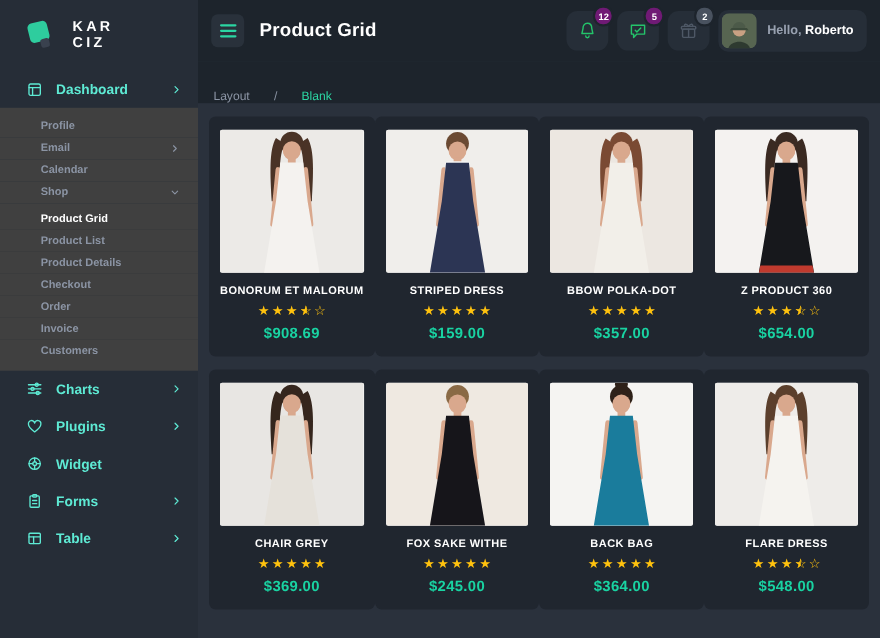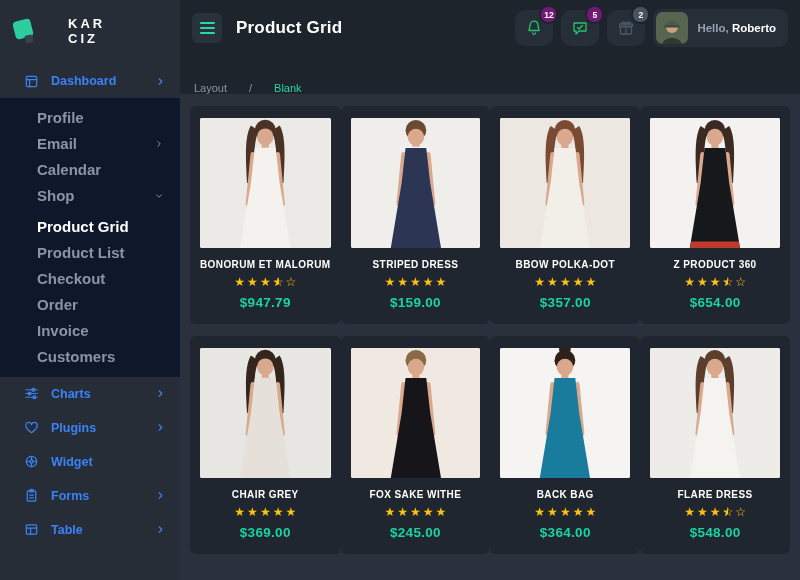--- a/index.html
+++ b/index.html
@@ -6,39 +6,39 @@
   body{
     width:800px;height:580px;overflow:hidden;
     font-family:"Liberation Sans","DejaVu Sans",sans-serif;
     background:#2a313c;color:#fff;
     -webkit-font-smoothing:antialiased;
   }
   .app{display:flex;width:800px;height:580px;}
 
   
   .sidebar{width:180px;min-width:180px;background:#262d37;display:flex;flex-direction:column;overflow:hidden;}
-  .brand{height:64px;display:flex;align-items:center;padding-left:14px;gap:28px;}
+  .brand{height:64px;display:flex;align-items:center;padding-left:26px;gap:14px;}
   .brand-mark{position:relative;width:26px;height:28px;}
   .sq-teal{position:absolute;left:0;top:2px;width:18px;height:18px;background:#2ecd9e;border-radius:4px;transform:rotate(-14deg);}
   .sq-dark{position:absolute;left:11px;top:17px;width:8px;height:8px;background:#39414e;border-radius:2px;transform:rotate(-14deg);}
   .brand-text{font-size:13px;font-weight:800;letter-spacing:3px;line-height:1.15;color:#fff;}
   .brand-text span{display:block;}
 
   .nav{flex:1;overflow:hidden;}
   .nav-item{height:34px;display:flex;align-items:center;gap:12px;padding:0 14px 0 24px;
-    color:#3b82f6;font-size:12.5px;font-weight:600;cursor:pointer;}
+    color:#5eead4;font-size:12.5px;font-weight:600;cursor:pointer;}
   .nav-item.active{
     background:linear-gradient(90deg,rgba(46,205,158,0.05) 0%,#2e9c80 100%);
     border-right:4px solid #3adca6;color:#fff;padding-right:10px;}
   .nicon{display:flex;}
   .nicon svg{width:15px;height:15px;fill:none;stroke:currentColor;stroke-width:1.3;stroke-linecap:round;stroke-linejoin:round;}
   .nchev{margin-left:auto;display:flex;}
   .nchev svg{width:11px;height:11px;fill:none;stroke:currentColor;stroke-width:1.6;stroke-linecap:round;stroke-linejoin:round;}
   .nav-sub,.nav-sub2{display:flex;align-items:center;padding:4.5px 16px 4.5px 37px;
-    background:#0f172a;color:#8b94a4;font-size:15px;font-weight:600;cursor:pointer;}
+    background:#404040;color:#8b94a4;font-size:10px;font-weight:600;cursor:pointer;}
   .nav-sub .nchev svg,.nav-sub2 .nchev svg{width:10px;height:10px;}
   .nav-sub2.active{color:#ffffff;font-weight:800;}
   [data-name="sidebar-item-profile"]{padding-top:11px;}
   [data-name="sidebar-item-product-grid"]{padding-top:9px;}
   [data-name="sidebar-item-customers"]{padding-bottom:12px;}
 
   
   .main{flex:1;display:flex;flex-direction:column;min-width:0;}
   .topbar{height:56px;background:#1d242c;display:flex;align-items:center;padding:0 12px;gap:10px;}
   .hamburger{width:30px;height:30px;border:none;border-radius:6px;background:#29313b;cursor:pointer;
@@ -131,20 +131,23 @@
             <svg viewBox="0 0 16 16">
               <polyline points="4,6 8,10 12,6"></polyline>
             </svg>
           </span>
         </div>
         <div class="nav-sub2 active" data-name="sidebar-item-product-grid">
           <span class="nlabel" data-name="sidebar-item-label">Product Grid</span>
         </div>
         <div class="nav-sub2" data-name="sidebar-item-product-list">
           <span class="nlabel" data-name="sidebar-item-label">Product List</span>
+        </div>
+        <div class="nav-sub2" data-name="sidebar-item-product-details">
+          <span class="nlabel" data-name="sidebar-item-label">Product Details</span>
         </div>
         <div class="nav-sub2" data-name="sidebar-item-checkout">
           <span class="nlabel" data-name="sidebar-item-label">Checkout</span>
         </div>
         <div class="nav-sub2" data-name="sidebar-item-order">
           <span class="nlabel" data-name="sidebar-item-label">Order</span>
         </div>
         <div class="nav-sub2" data-name="sidebar-item-invoice">
           <span class="nlabel" data-name="sidebar-item-label">Invoice</span>
         </div>
@@ -311,21 +314,21 @@
                 <circle cx="50" cy="23.5" r="5.8" fill="#d9a88d"></circle>
                 <circle cx="50" cy="22.5" r="6.3" fill="#d9a88d"></circle>
                 <rect x="47.3" y="27" width="5.4" height="6" fill="#d9a88d"></rect>
                 <line x1="40.5" y1="36" x2="36.8" y2="74" stroke="#d9a88d" stroke-width="3.6" stroke-linecap="round"></line>
                 <line x1="59.5" y1="36" x2="63.2" y2="74" stroke="#d9a88d" stroke-width="3.6" stroke-linecap="round"></line>
                 <path d="M42 31 L58 31 L61 58 L70 112 L30 112 L39 58 Z" fill="#f4f2ef"></path>
               </svg>
             </div>
             <div class="cname" data-name="product-name">BONORUM ET MALORUM</div>
             <div class="cstars" data-name="product-rating"><span class="st full" data-name="star-full-icon">★</span><span class="st full" data-name="star-full-icon">★</span><span class="st full" data-name="star-full-icon">★</span><span class="st half" data-name="star-half-icon"><span class="h-empty">☆</span><span class="h-fill">★</span></span><span class="st empty" data-name="star-empty-icon">☆</span></div>
-            <div class="cprice" data-name="product-price">$947.79</div>
+            <div class="cprice" data-name="product-price">$908.69</div>
           </div>
           <div class="card" data-name="product-card-striped-dress">
             <div class="cimg" data-name="product-image">
               <svg viewBox="0 0 100 116" preserveAspectRatio="xMidYMid slice">
                 <rect width="100" height="116" fill="#f0eeeb"></rect>
                 <path d="M42.2 21 a8.2 8.2 0 0 1 15.6 0 l-2 -3.5 l-11.6 0 Z" fill="#6b4a33"></path>
                 <circle cx="50" cy="17.5" r="8" fill="#6b4a33"></circle>
                 <circle cx="50" cy="23.5" r="5.8" fill="#d9a88d"></circle>
                 <circle cx="50" cy="22.5" r="6.3" fill="#d9a88d"></circle>
                 <rect x="47.3" y="27" width="5.4" height="6" fill="#d9a88d"></rect>

